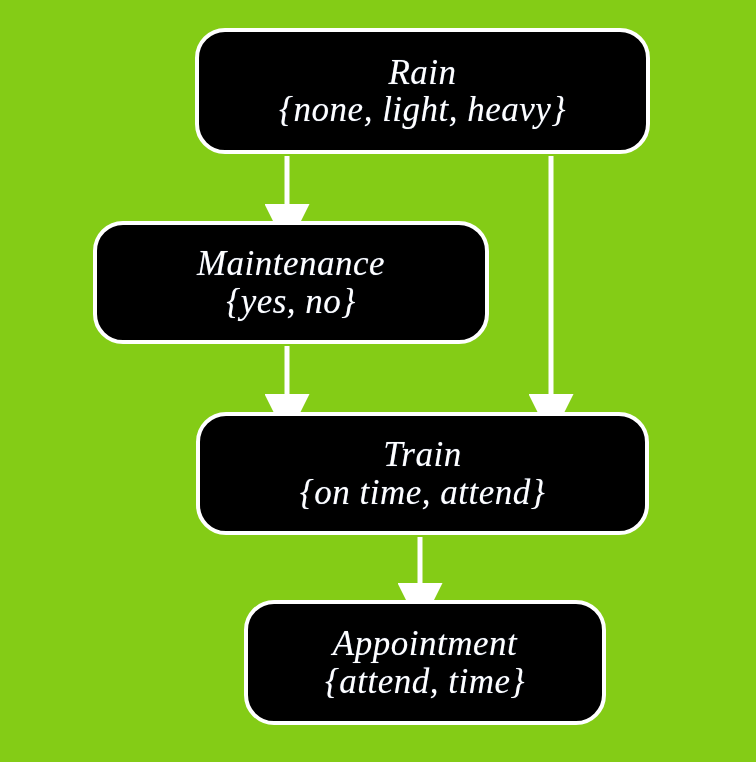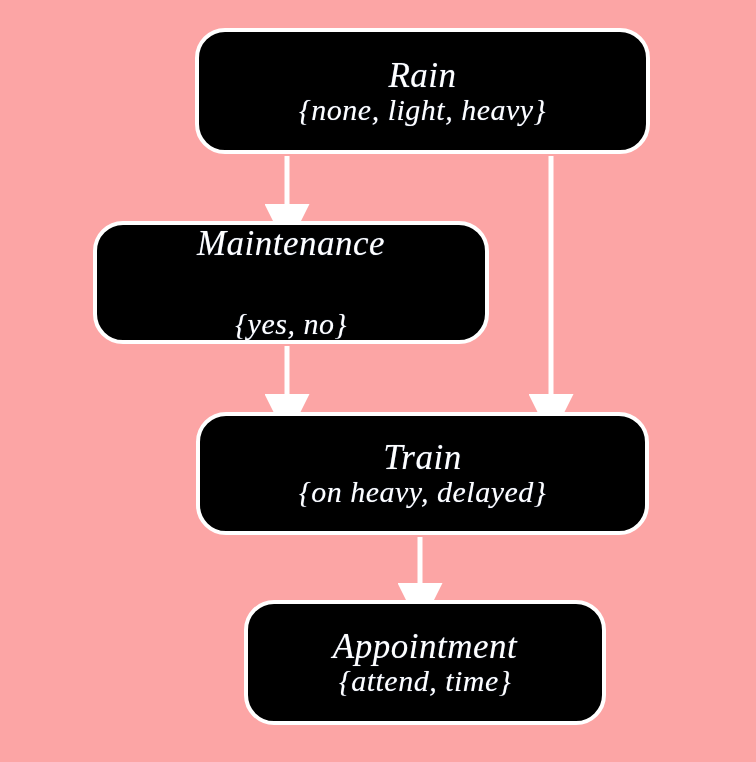--- a/index.html
+++ b/index.html
@@ -11,21 +11,21 @@
   body {
     width: 756px;
     height: 762px;
     overflow: hidden;
     font-family: "Liberation Serif", "DejaVu Serif", serif;
   }
   #diagram {
     position: relative;
     width: 756px;
     height: 762px;
-    background: #fca5a5;
+    background: #84cc16;
   }
   #edge-layer {
     position: absolute;
     left: 0;
     top: 0;
     width: 756px;
     height: 762px;
     pointer-events: none;
   }
   .node {
@@ -45,28 +45,28 @@
   .node-title {
     font-style: italic;
     font-size: 35px;
     letter-spacing: 0.5px;
     display: block;
     white-space: nowrap;
     text-shadow: 0 0 1px rgba(160,190,255,0.55);
   }
   .node-states {
     font-style: italic;
-    font-size: 30px;
+    font-size: 35px;
     letter-spacing: 0.5px;
     display: block;
     white-space: nowrap;
     text-shadow: 0 0 1px rgba(160,190,255,0.55);
   }
   #node-rain     { left: 195px; top: 28px;  width: 455px; height: 126px; }
-  #node-maint    { left: 93px;  top: 221px; width: 396px; height: 123px; justify-content: space-between; }
+  #node-maint    { left: 93px;  top: 221px; width: 396px; height: 123px; }
   #node-train    { left: 196px; top: 412px; width: 453px; height: 123px; }
   #node-appt     { left: 244px; top: 600px; width: 362px; height: 125px; }
 </style>
 </head>
 <body>
 
 <div id="diagram">
 
   <svg id="edge-layer" viewBox="0 0 756 762" width="756" height="762">
     <defs>
@@ -89,21 +89,21 @@
     <span class="node-states">{none, light, heavy}</span>
   </div>
 
   <div class="node" id="node-maint">
     <span class="node-title">Maintenance</span>
     <span class="node-states">{yes, no}</span>
   </div>
 
   <div class="node" id="node-train">
     <span class="node-title">Train</span>
-    <span class="node-states">{on heavy, delayed}</span>
+    <span class="node-states">{on time, attend}</span>
   </div>
 
   <div class="node" id="node-appt">
     <span class="node-title">Appointment</span>
     <span class="node-states">{attend, time}</span>
   </div>
 
 </div>
 
 </body></html>

